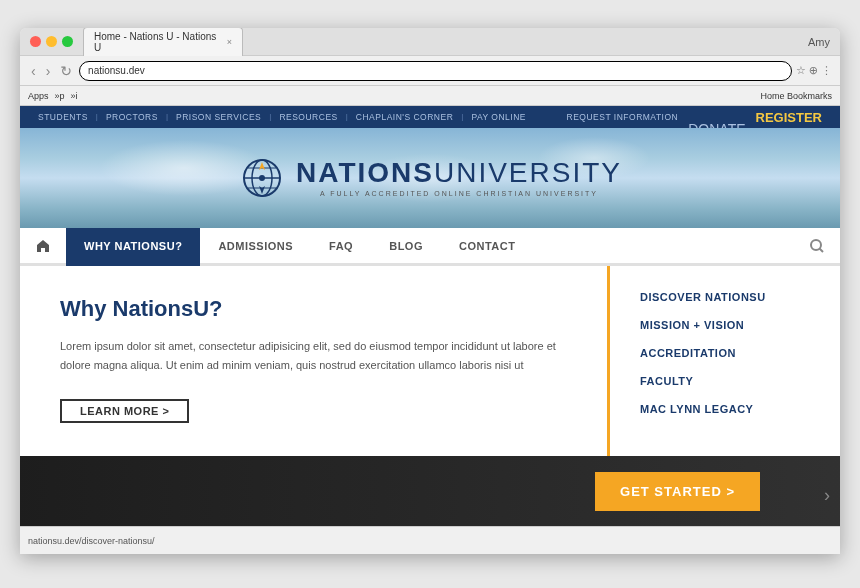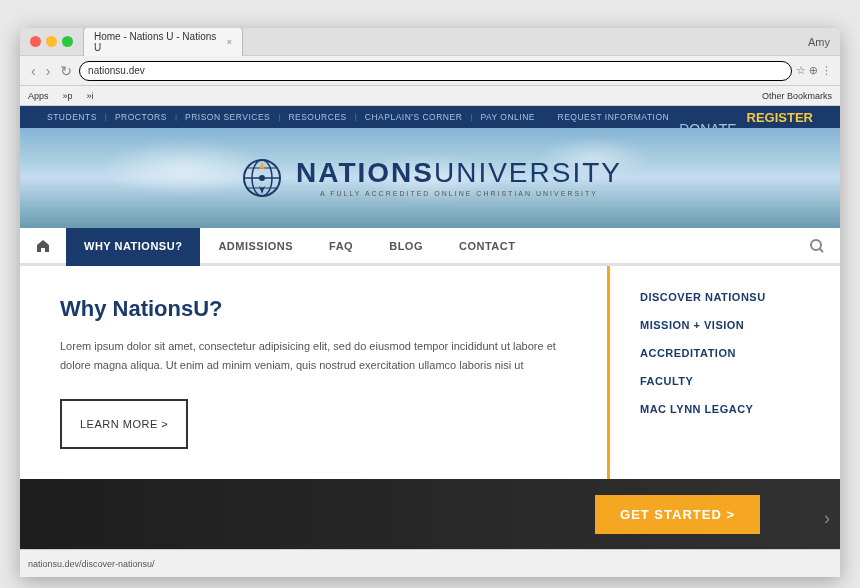--- a/index.html
+++ b/index.html
@@ -103,21 +103,21 @@
       font-size: 11px;
       color: #777;
     }
 
     .bookmarks-bar {
       background: #f0f0f0;
       height: 20px;
       display: flex;
       align-items: center;
       padding: 0 8px;
-      gap: 14px;
+      gap: 6px;
       border-bottom: 1px solid #ccc;
       font-size: 9px;
       color: #444;
       overflow: hidden;
     }
     .bookmark-item {
       white-space: nowrap;
       color: #333;
     }
 
@@ -126,21 +126,21 @@
       background: white;
     }
 
     
     .top-nav {
       background: #1a3a6b;
       height: 22px;
       display: flex;
       align-items: center;
       justify-content: space-between;
-      padding: 0 27px;
+      padding: 0 18px;
     }
     .top-nav-links {
       display: flex;
       gap: 8px;
     }
     .top-nav-link {
       font-size: 8.5px;
       color: #aac0e0;
       text-transform: uppercase;
       letter-spacing: 0.5px;
@@ -293,23 +293,23 @@
 
     .content-body {
       font-size: 11px;
       color: #555;
       line-height: 1.7;
       margin-bottom: 25px;
     }
 
     .learn-more-btn {
       border: 2px solid #333;
-      padding: 17px 18px;
+      padding: 4px 18px;
       font-size: 11px;
-      font-weight: normal;
+      font-weight: bold;
       color: #333;
       text-transform: uppercase;
       letter-spacing: 0.5px;
       display: inline-block;
       cursor: pointer;
       background: white;
     }
 
     
     .sidebar {
@@ -413,21 +413,21 @@
       <span>☆</span>
       <span>⊕</span>
       <span>⋮</span>
     </div>
   </div>
 
   <div class="bookmarks-bar">
     <span class="bookmark-item">Apps</span>
     <span class="bookmark-item">»p</span>
     <span class="bookmark-item">»i</span>
-    <span style="margin-left:auto;" class="bookmark-item">Other Bookmarks</span>
+    <span style="margin-left:auto;" class="bookmark-item">Home Bookmarks</span>
   </div>
 
   <div class="website">
 
     <div class="top-nav">
       <div class="top-nav-links">
         <span class="top-nav-link">STUDENTS</span>
         <span class="top-nav-separator">|</span>
         <span class="top-nav-link">PROCTORS</span>
         <span class="top-nav-separator">|</span>

